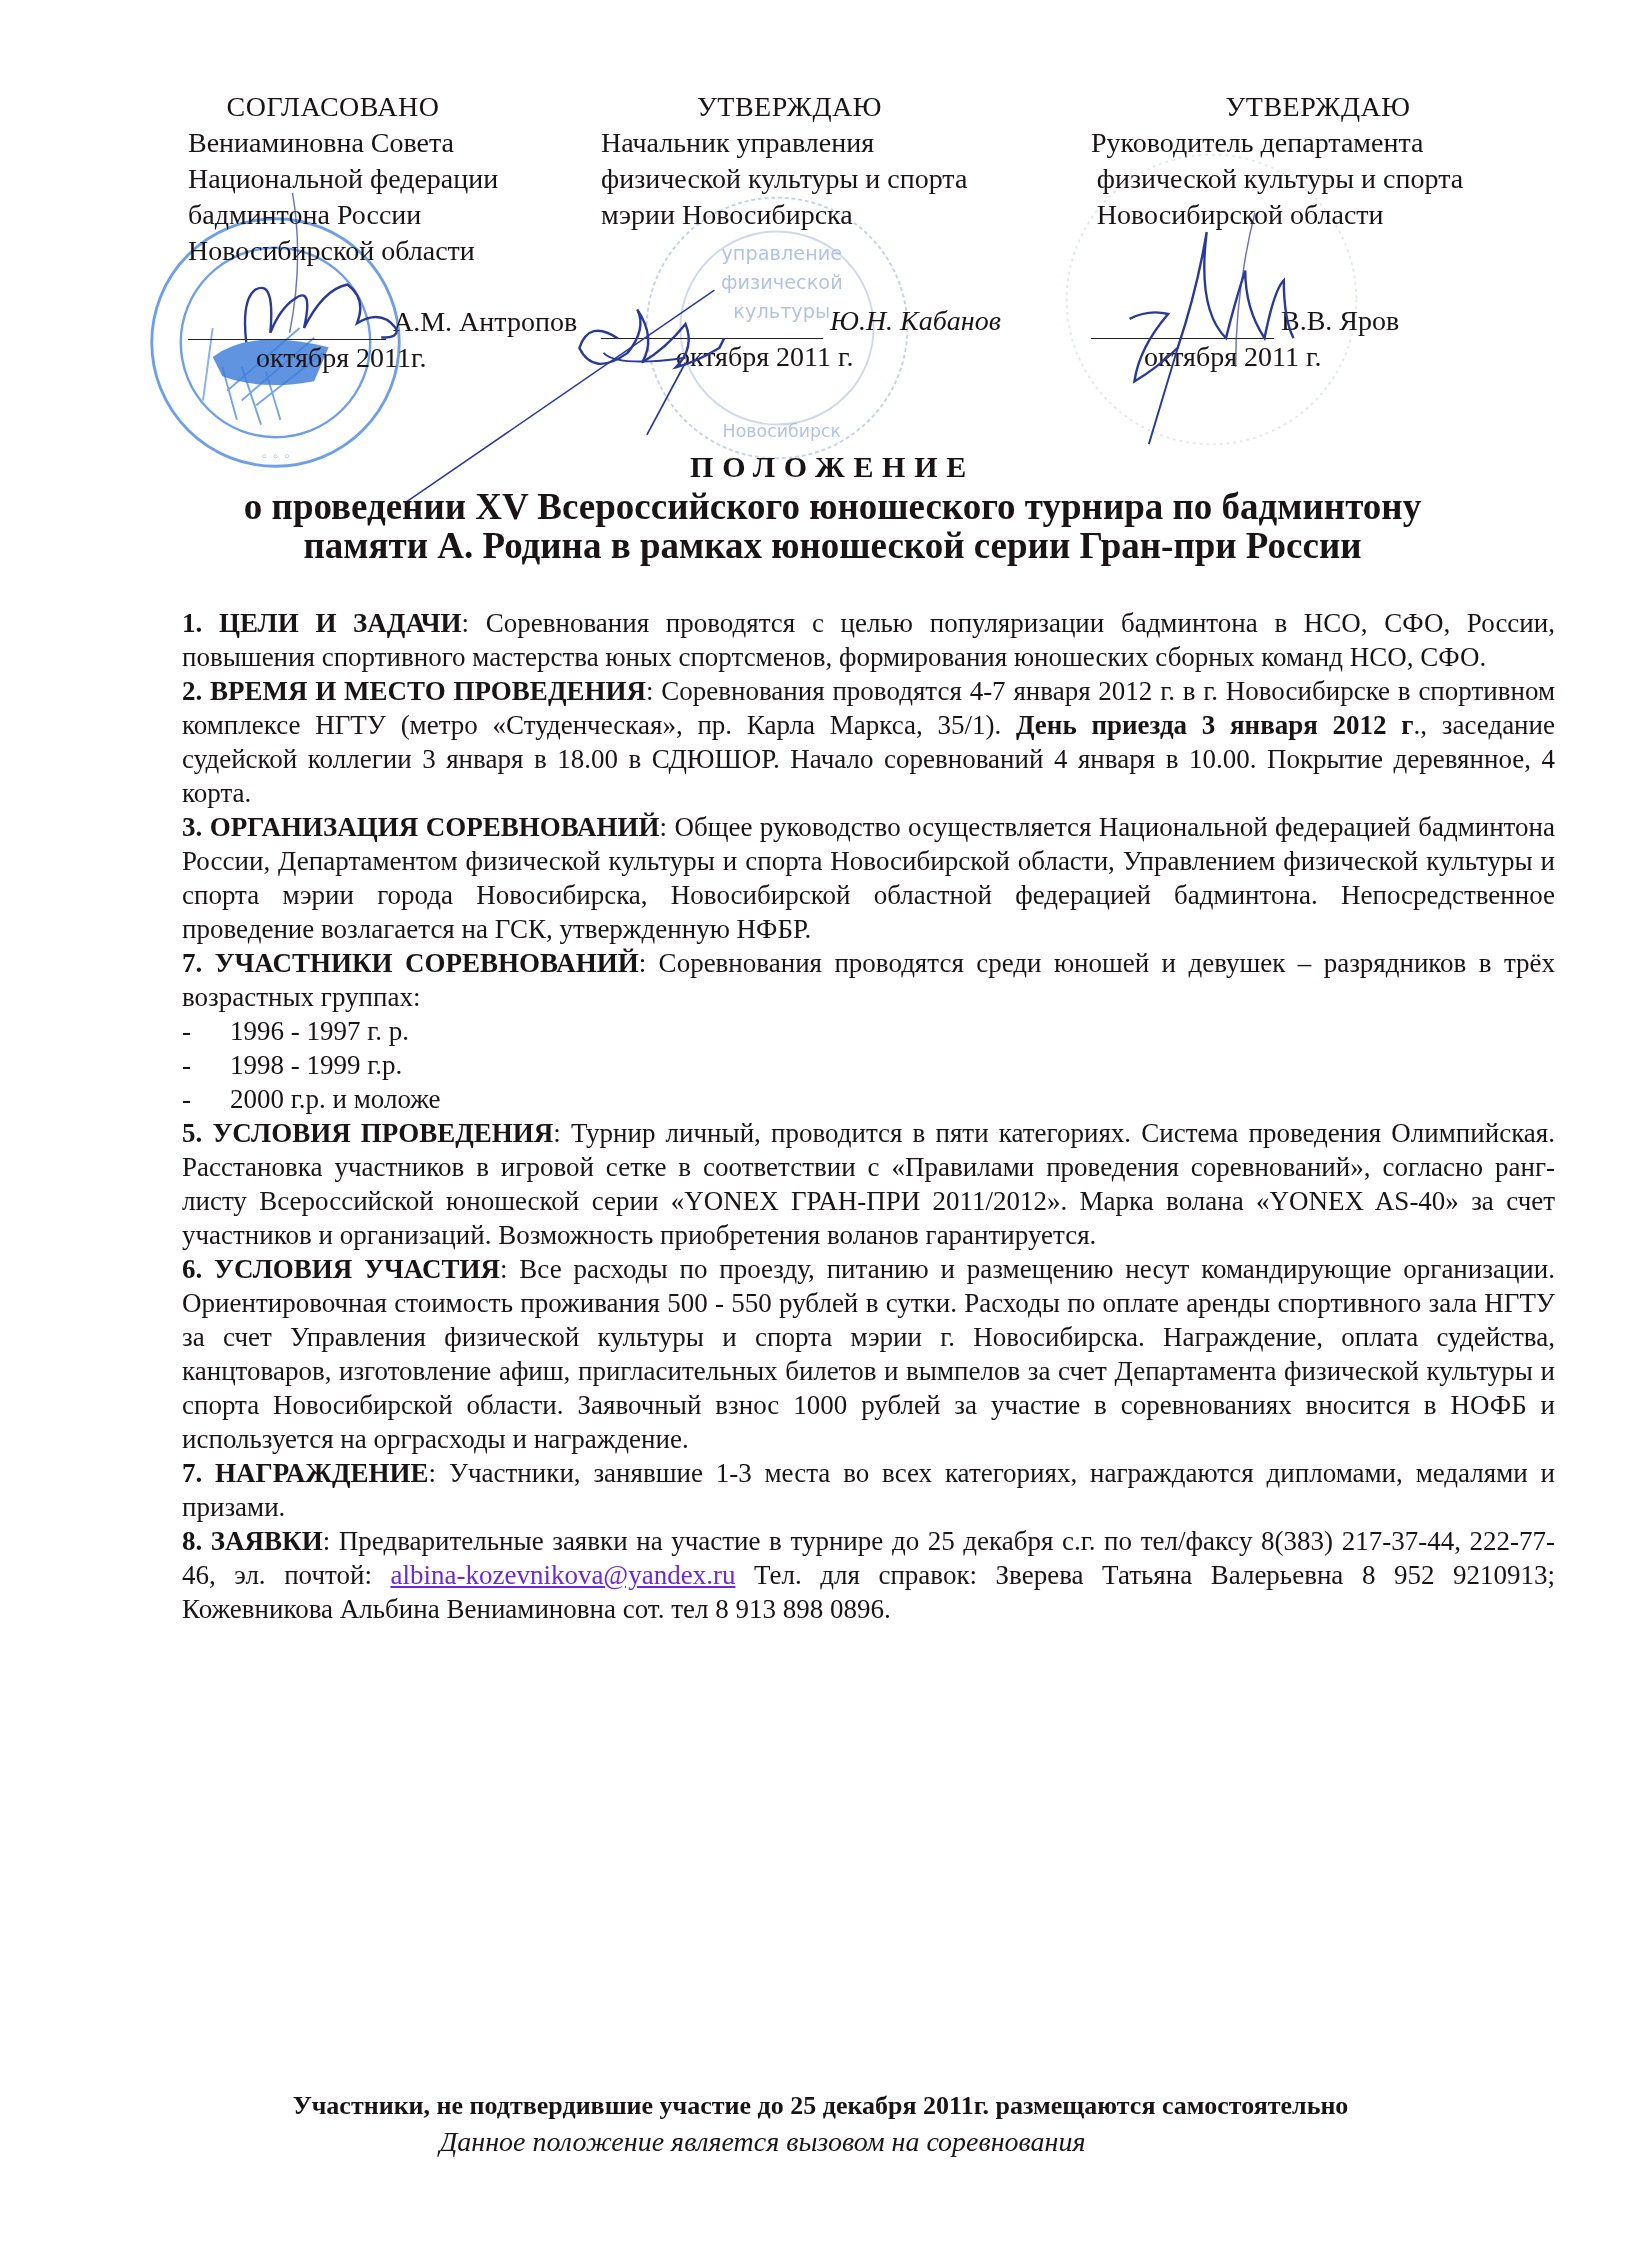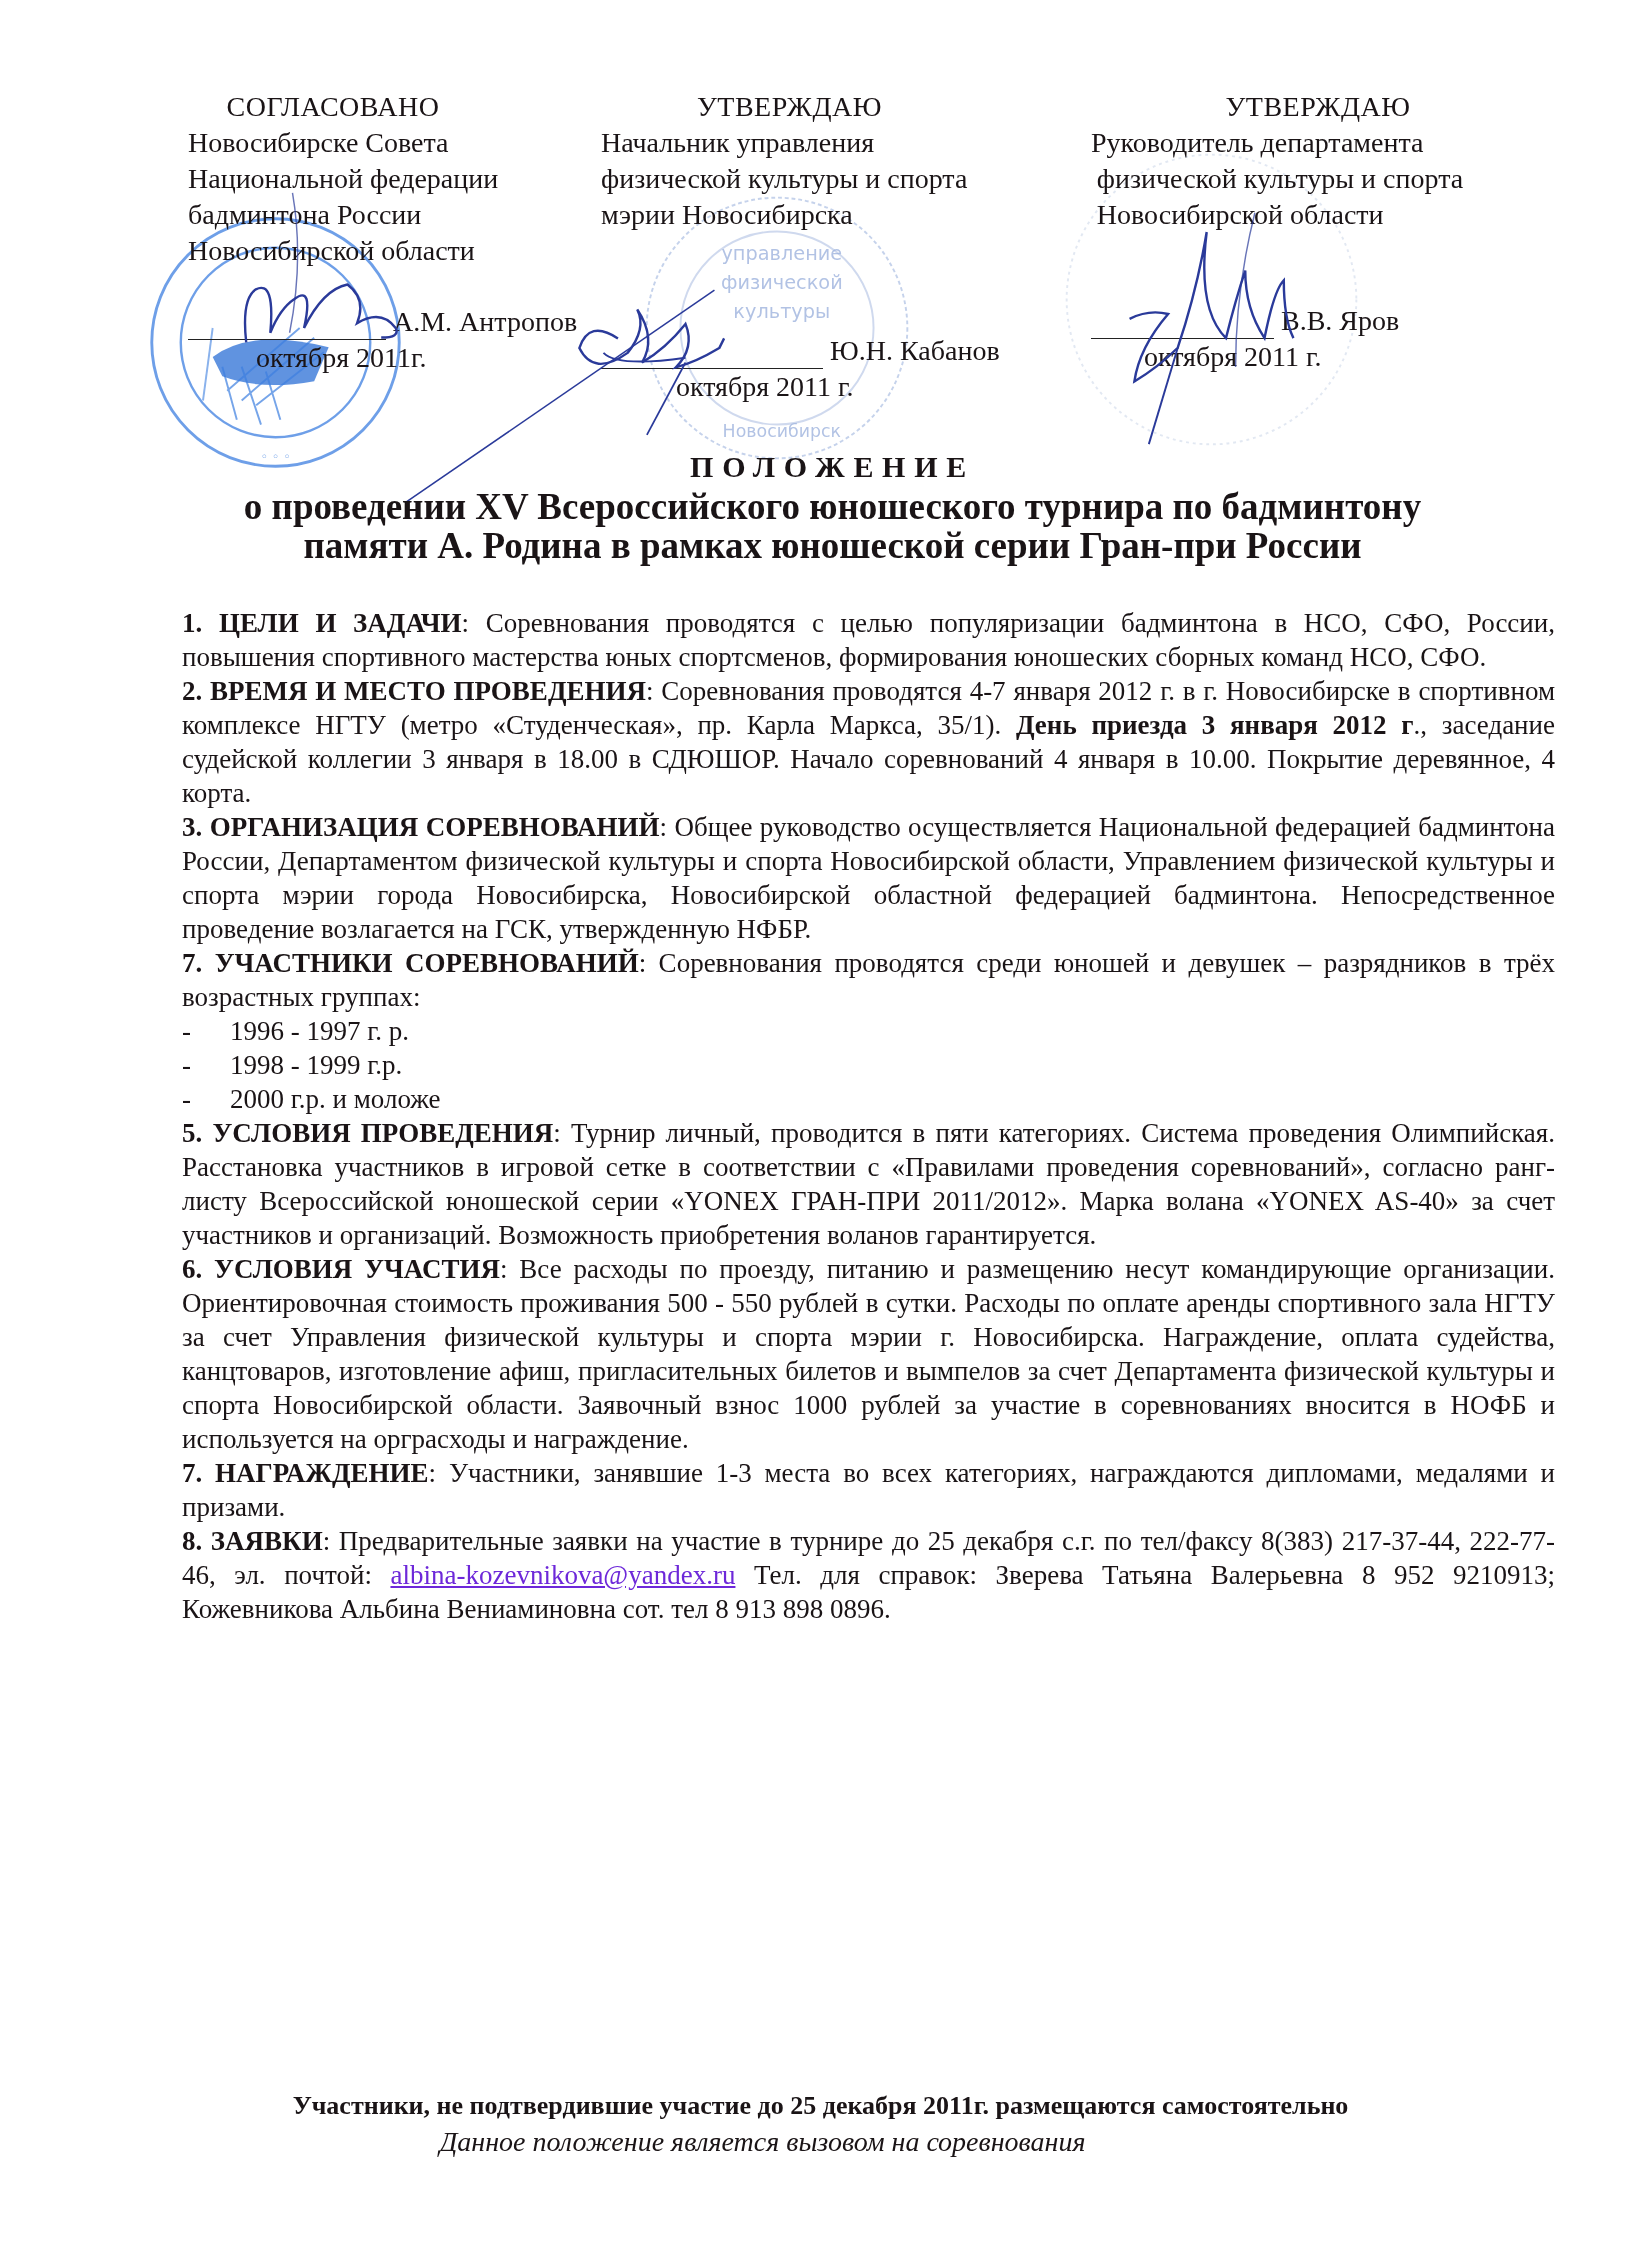--- a/index.html
+++ b/index.html
@@ -67,39 +67,39 @@
     <text x="150" y="135" font-size="20" fill="#9fb4de" text-anchor="middle" font-family="DejaVu Sans, sans-serif" opacity="0.8">культуры</text>
     <text x="150" y="258" font-size="18" fill="#9fb4de" text-anchor="middle" font-family="DejaVu Sans, sans-serif" opacity="0.8">Новосибирск</text>
   </svg>
 
   <svg class="stamp" style="left:1052px; top:145px;" width="319" height="309" viewBox="0 0 330 320">
     <circle cx="165" cy="160" r="150" fill="none" stroke="#cfd8ea" stroke-width="2" opacity="0.6" stroke-dasharray="3 4"></circle>
   </svg>
 
   <div class="approval" id="appr-left">
     <div class="head">СОГЛАСОВАНО</div>
-    <div class="line">Новосибирске Совета</div>
+    <div class="line">Вениаминовна Совета</div>
     <div class="line">Национальной федерации</div>
     <div class="line">бадминтона России</div>
     <div class="line">Новосибирской области</div>
     <div class="sign-row" style="margin-top:35px;">
       <span class="uline" style="width:198px;"></span>
       <span>А.М. Антропов</span>
     </div>
     <div class="date" style="padding-left:68px;">
       <span>октября 2011г.</span>
     </div>
   </div>
 
   <div class="approval" id="appr-mid">
     <div class="head">УТВЕРЖДАЮ</div>
     <div class="line">Начальник управления</div>
     <div class="line">физической культуры и спорта</div>
     <div class="line">мэрии Новосибирска</div>
-    <div class="sign-row" style="margin-top:100px;">
+    <div class="sign-row" style="margin-top:70px;font-style:italic;">
       <span class="uline" style="width:222px;"></span>
       <span>Ю.Н. Кабанов</span>
     </div>
     <div class="date" style="padding-left:0px;">
       <span class="uline" style="width:68px;height:25px;border-bottom:none;"></span>
       <span>октября 2011 г.</span>
     </div>
   </div>
 
   <div class="approval" id="appr-right">

